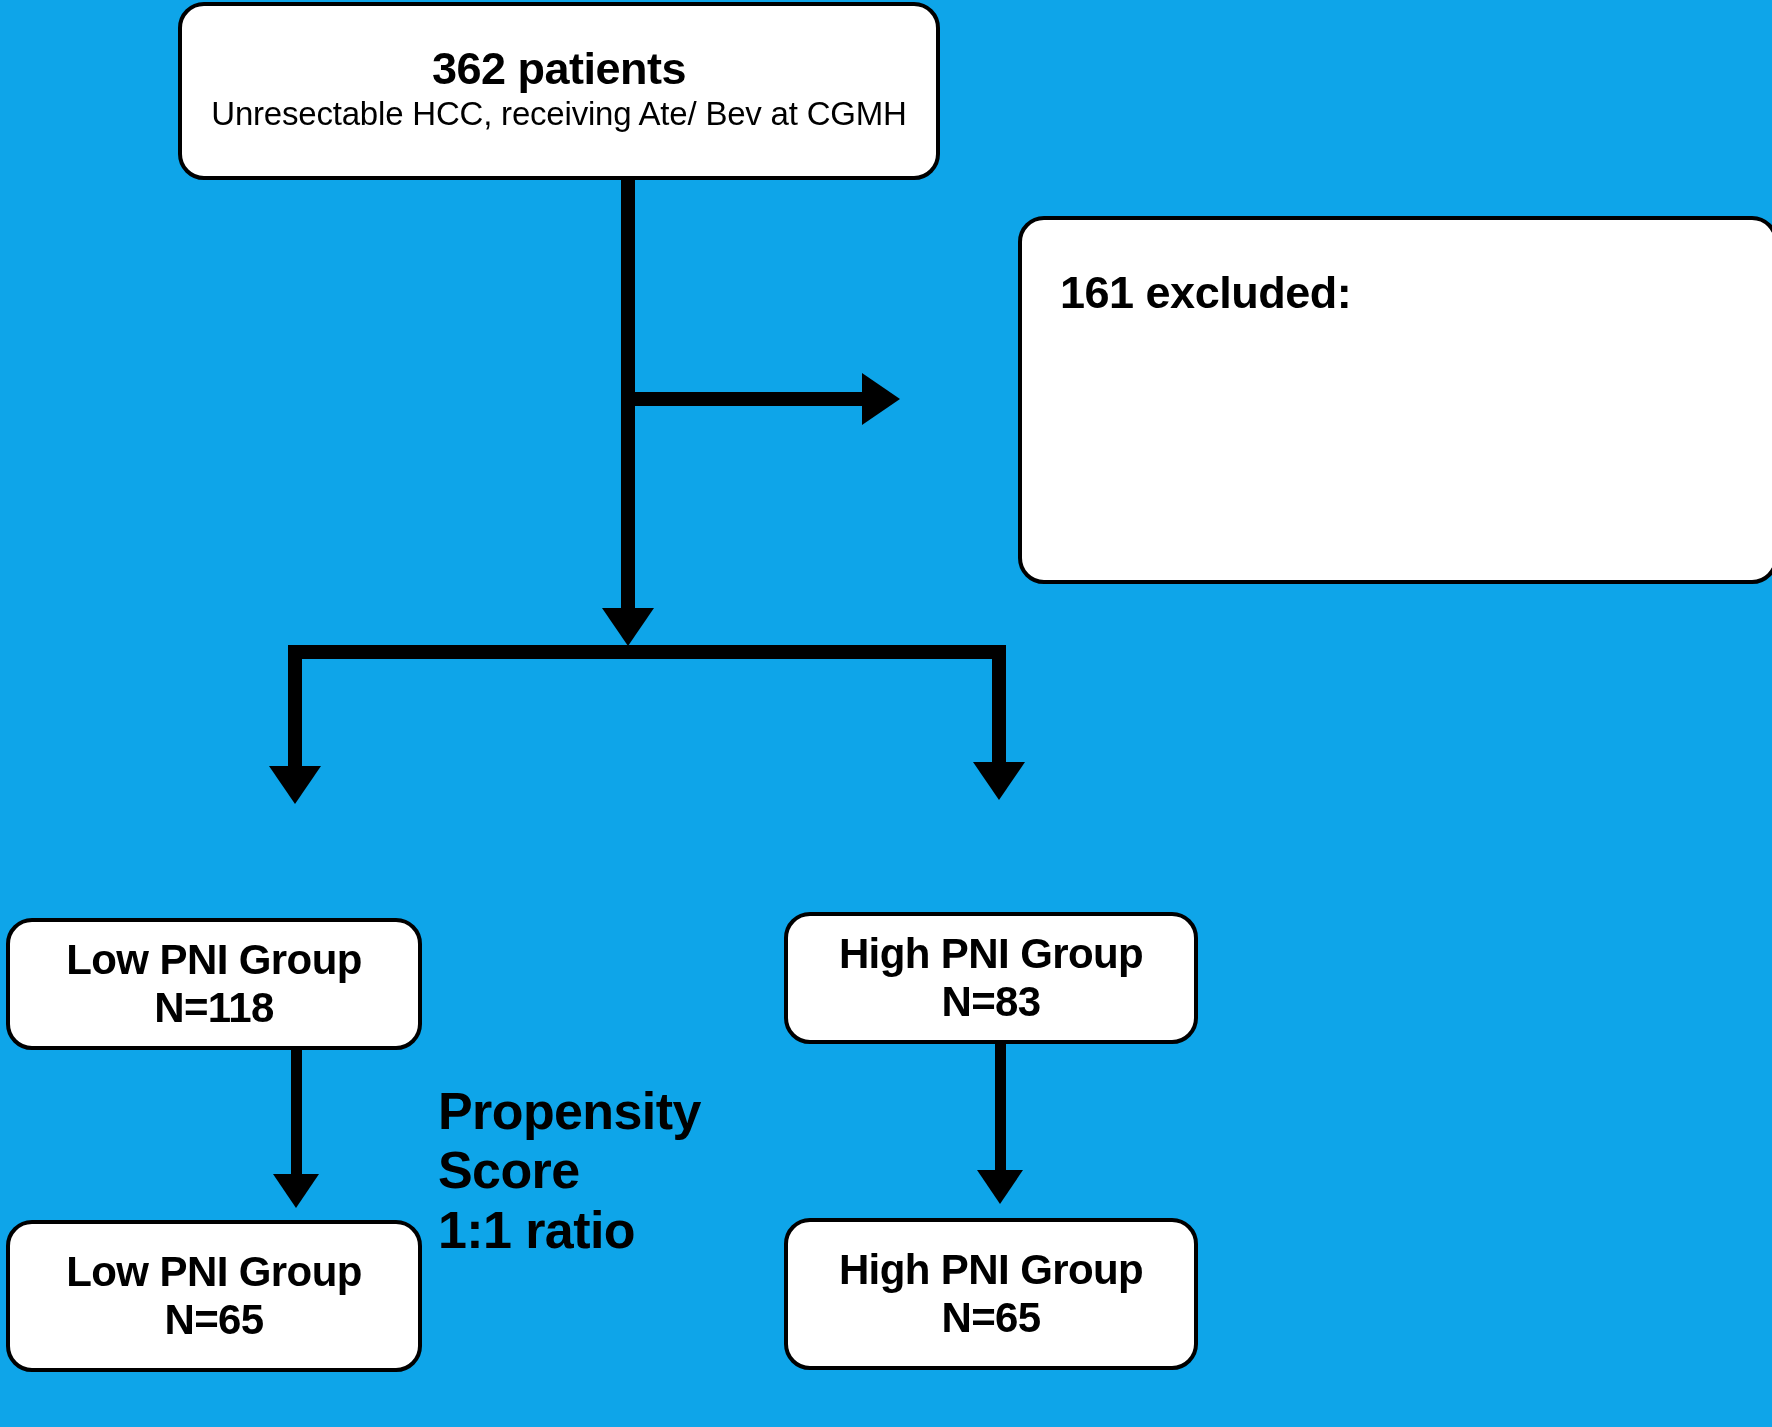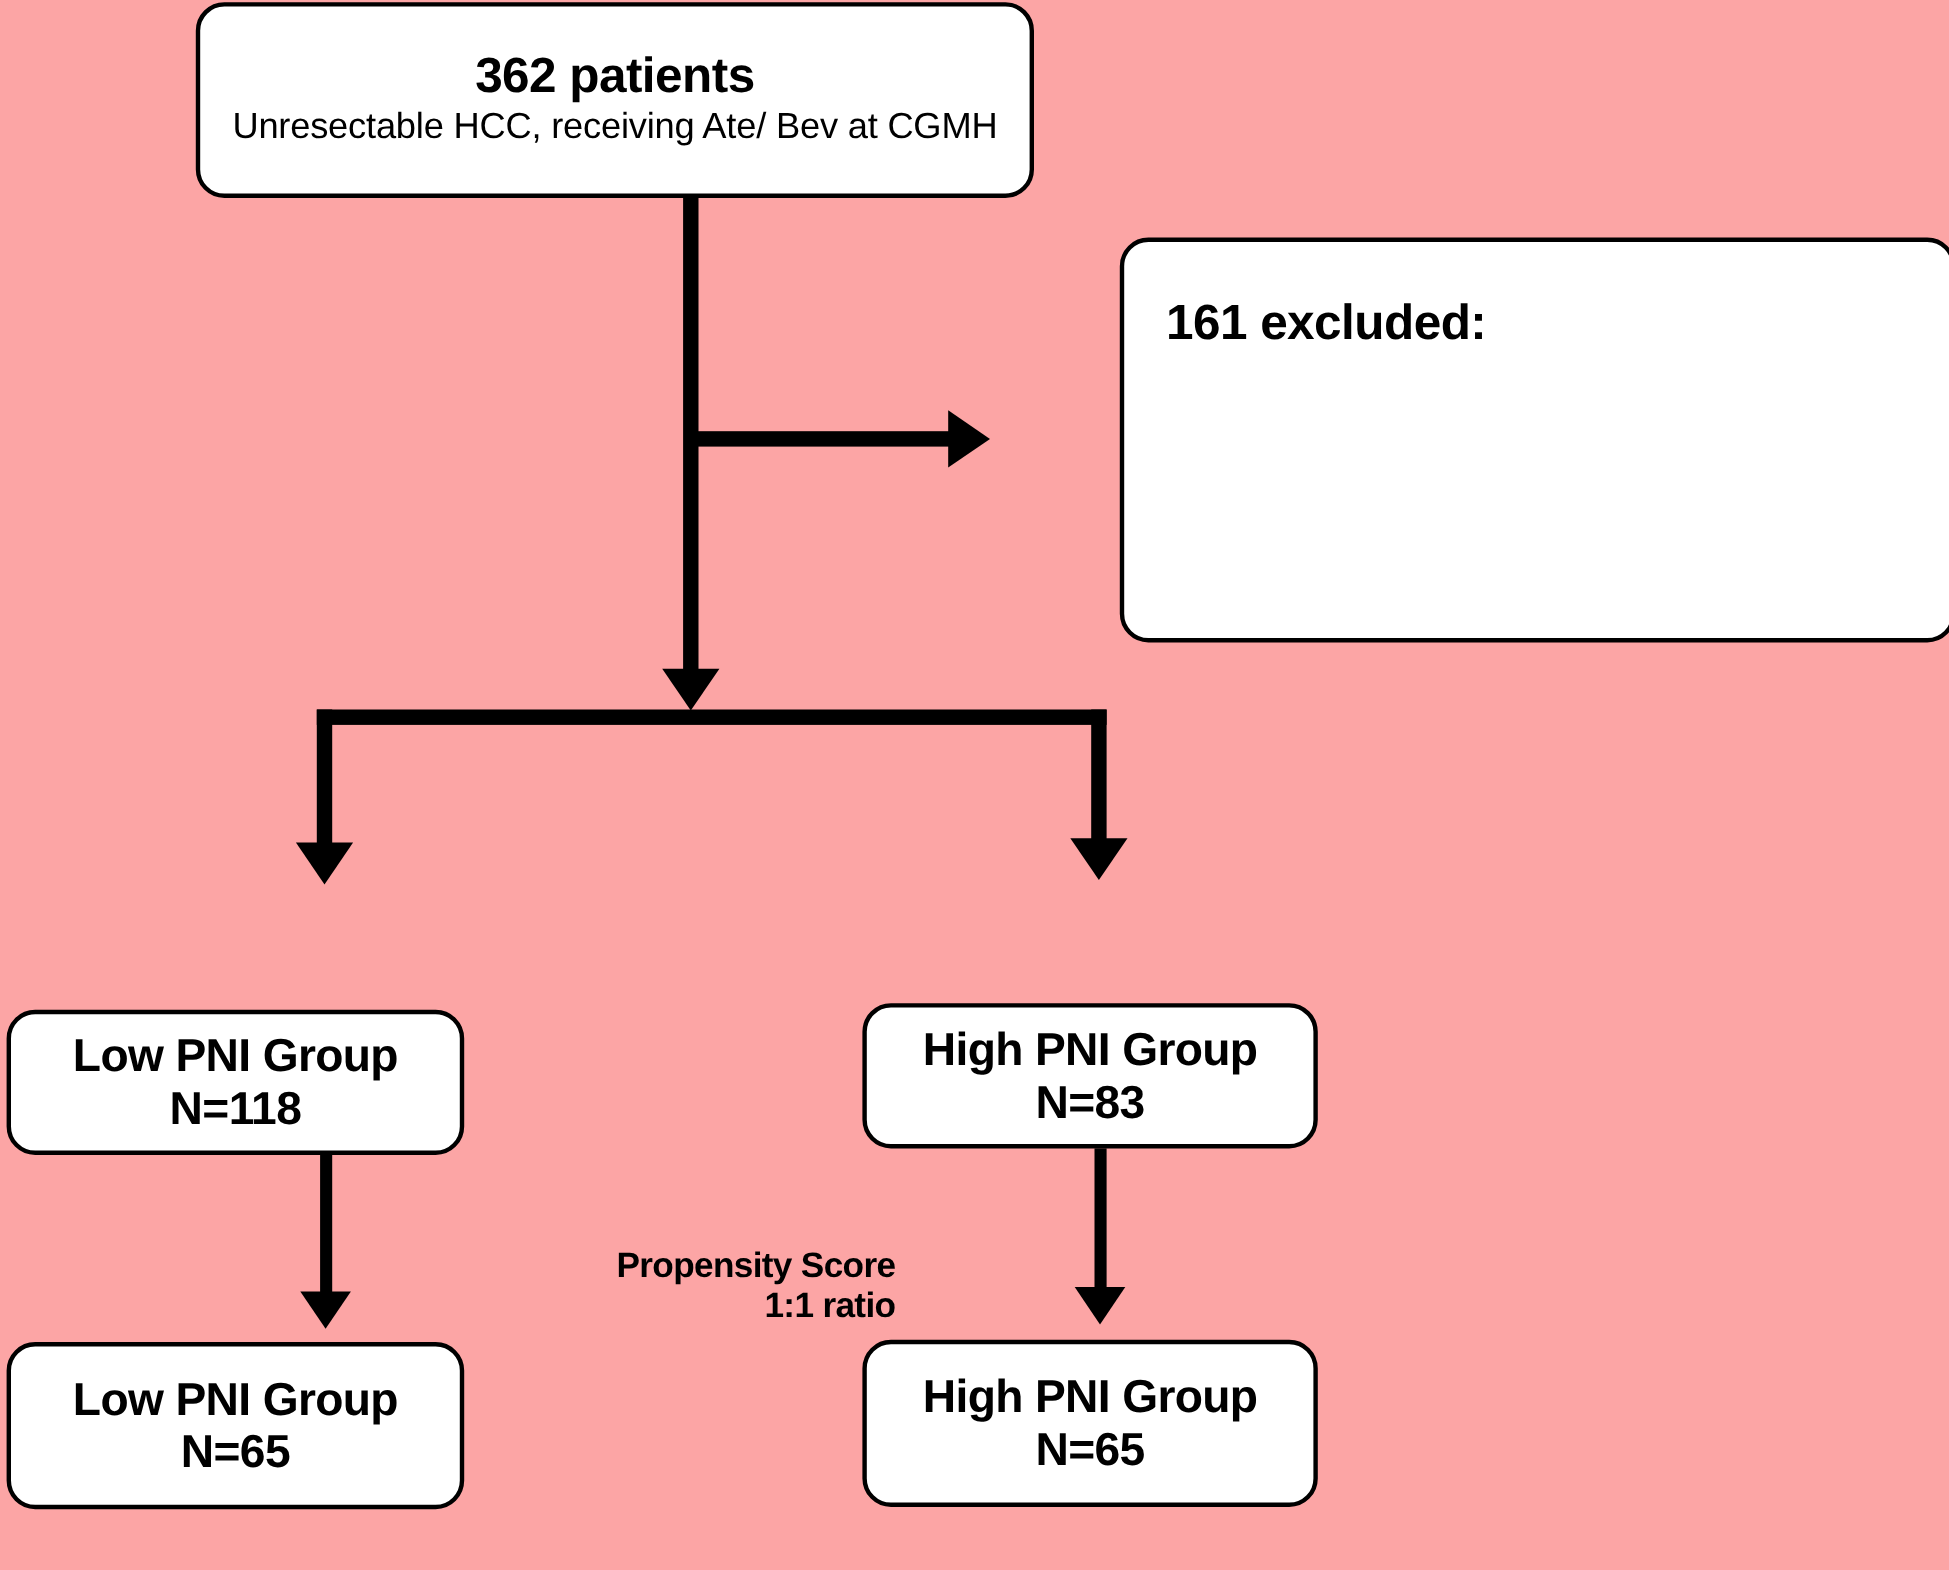--- a/index.html
+++ b/index.html
@@ -8,21 +8,21 @@
     background: #ffffff;
   }
   body {
     font-family: "Liberation Sans", sans-serif;
     color: #000000;
   }
   #canvas {
     position: relative;
     width: 1772px;
     height: 1427px;
-    background: #fca5a5;
+    background: #0ea5e9;
     overflow: hidden;
   }
   .node {
     position: absolute;
     box-sizing: border-box;
     border: 4px solid #000000;
     border-radius: 26px;
     background: #ffffff;
     display: flex;
     flex-direction: column;
@@ -105,24 +105,24 @@
   }
   #box-low-pre  { left: 6px;   top: 918px;  width: 416px; height: 132px; }
   #box-high-pre { left: 784px; top: 912px;  width: 414px; height: 132px; }
   #box-low-post { left: 6px;   top: 1220px; width: 416px; height: 152px; }
   #box-high-post{ left: 784px; top: 1218px; width: 414px; height: 152px; }
 
   
   #psm-label {
     position: absolute;
     left: 438px;
-    top: 1132px;
+    top: 1082px;
     width: 376px;
-    text-align: right;
-    font-size: 32px;
+    text-align: left;
+    font-size: 52px;
     font-weight: bold;
     line-height: 1.14;
     letter-spacing: -0.6px;
   }
   
   .conn {
     position: absolute;
     background: #000000;
   }
   .vline  { width: 14px; }

